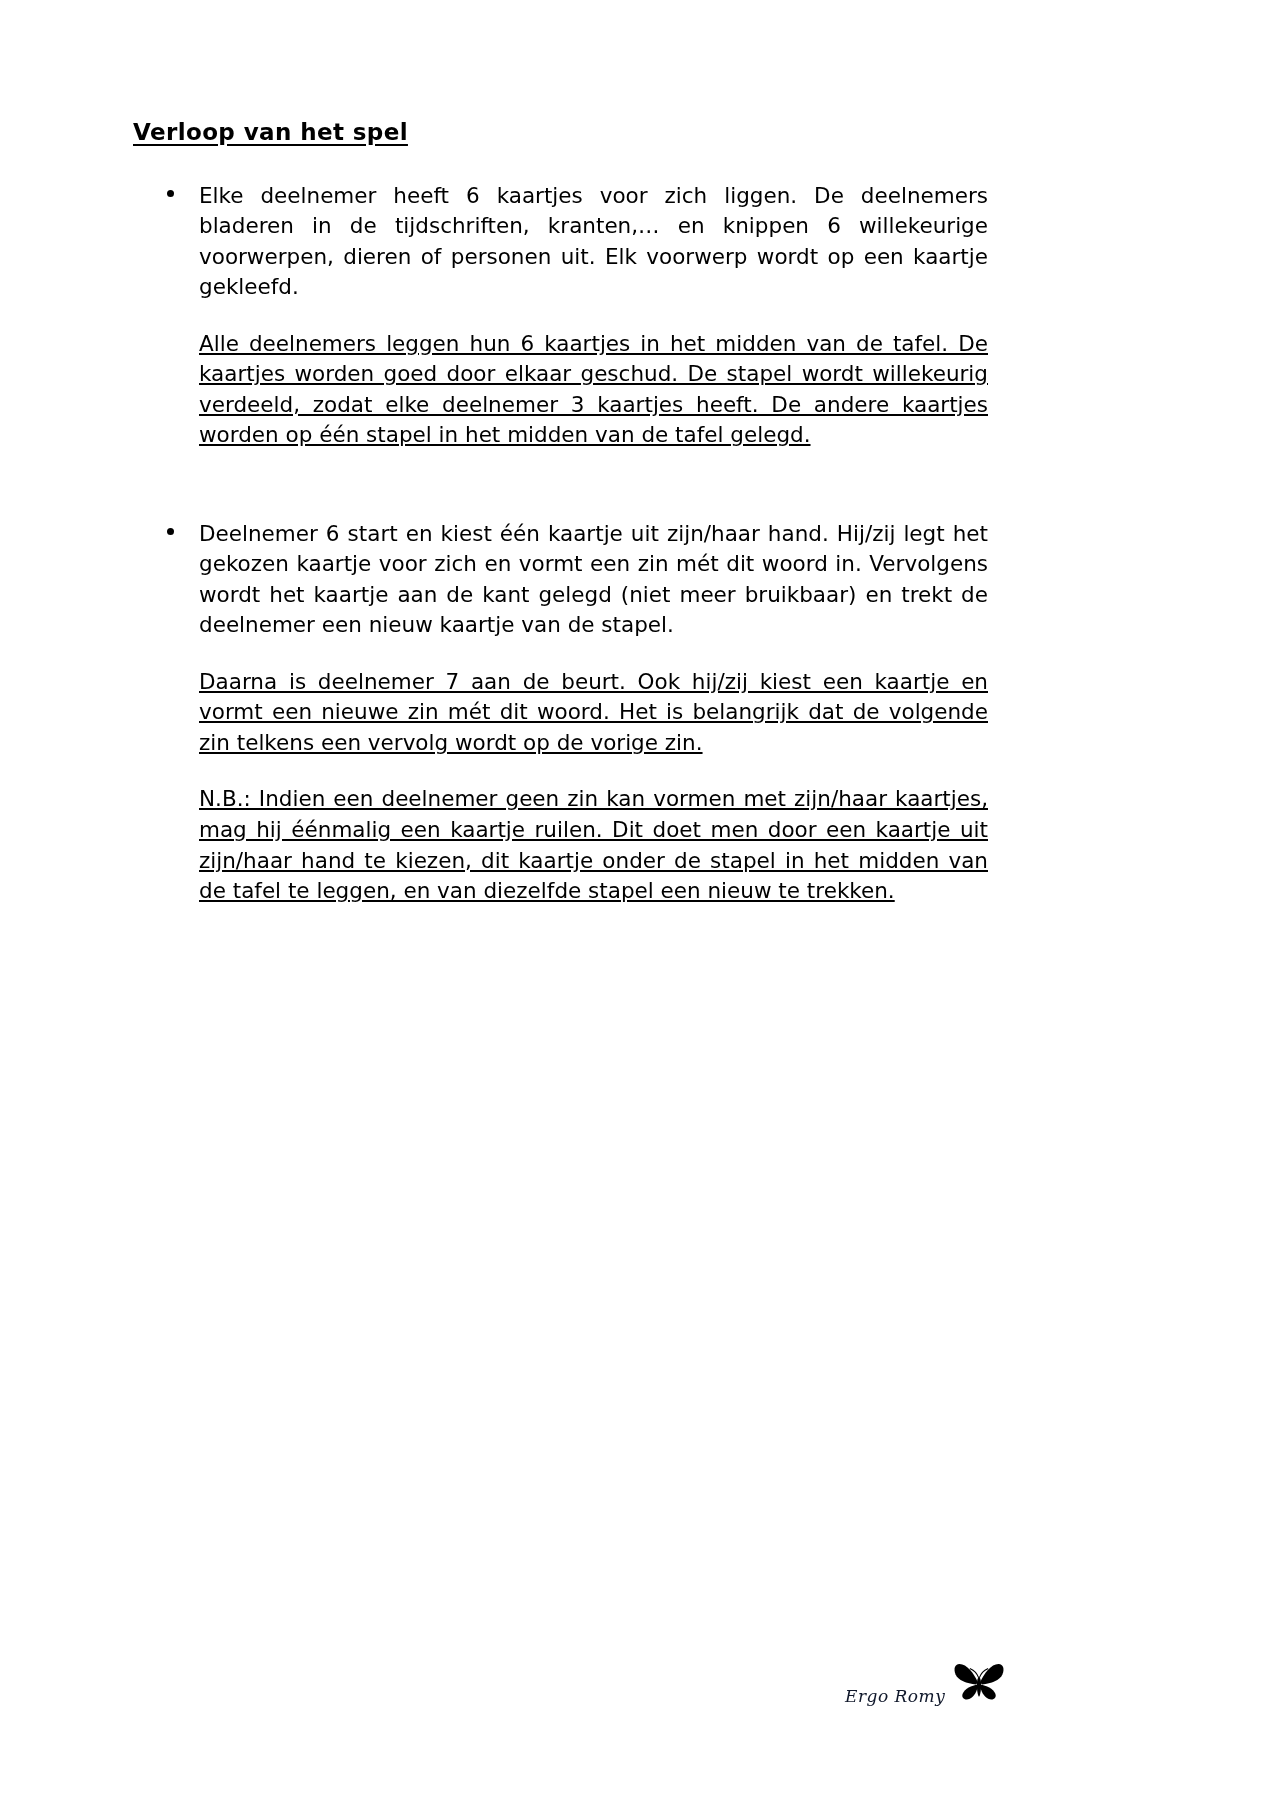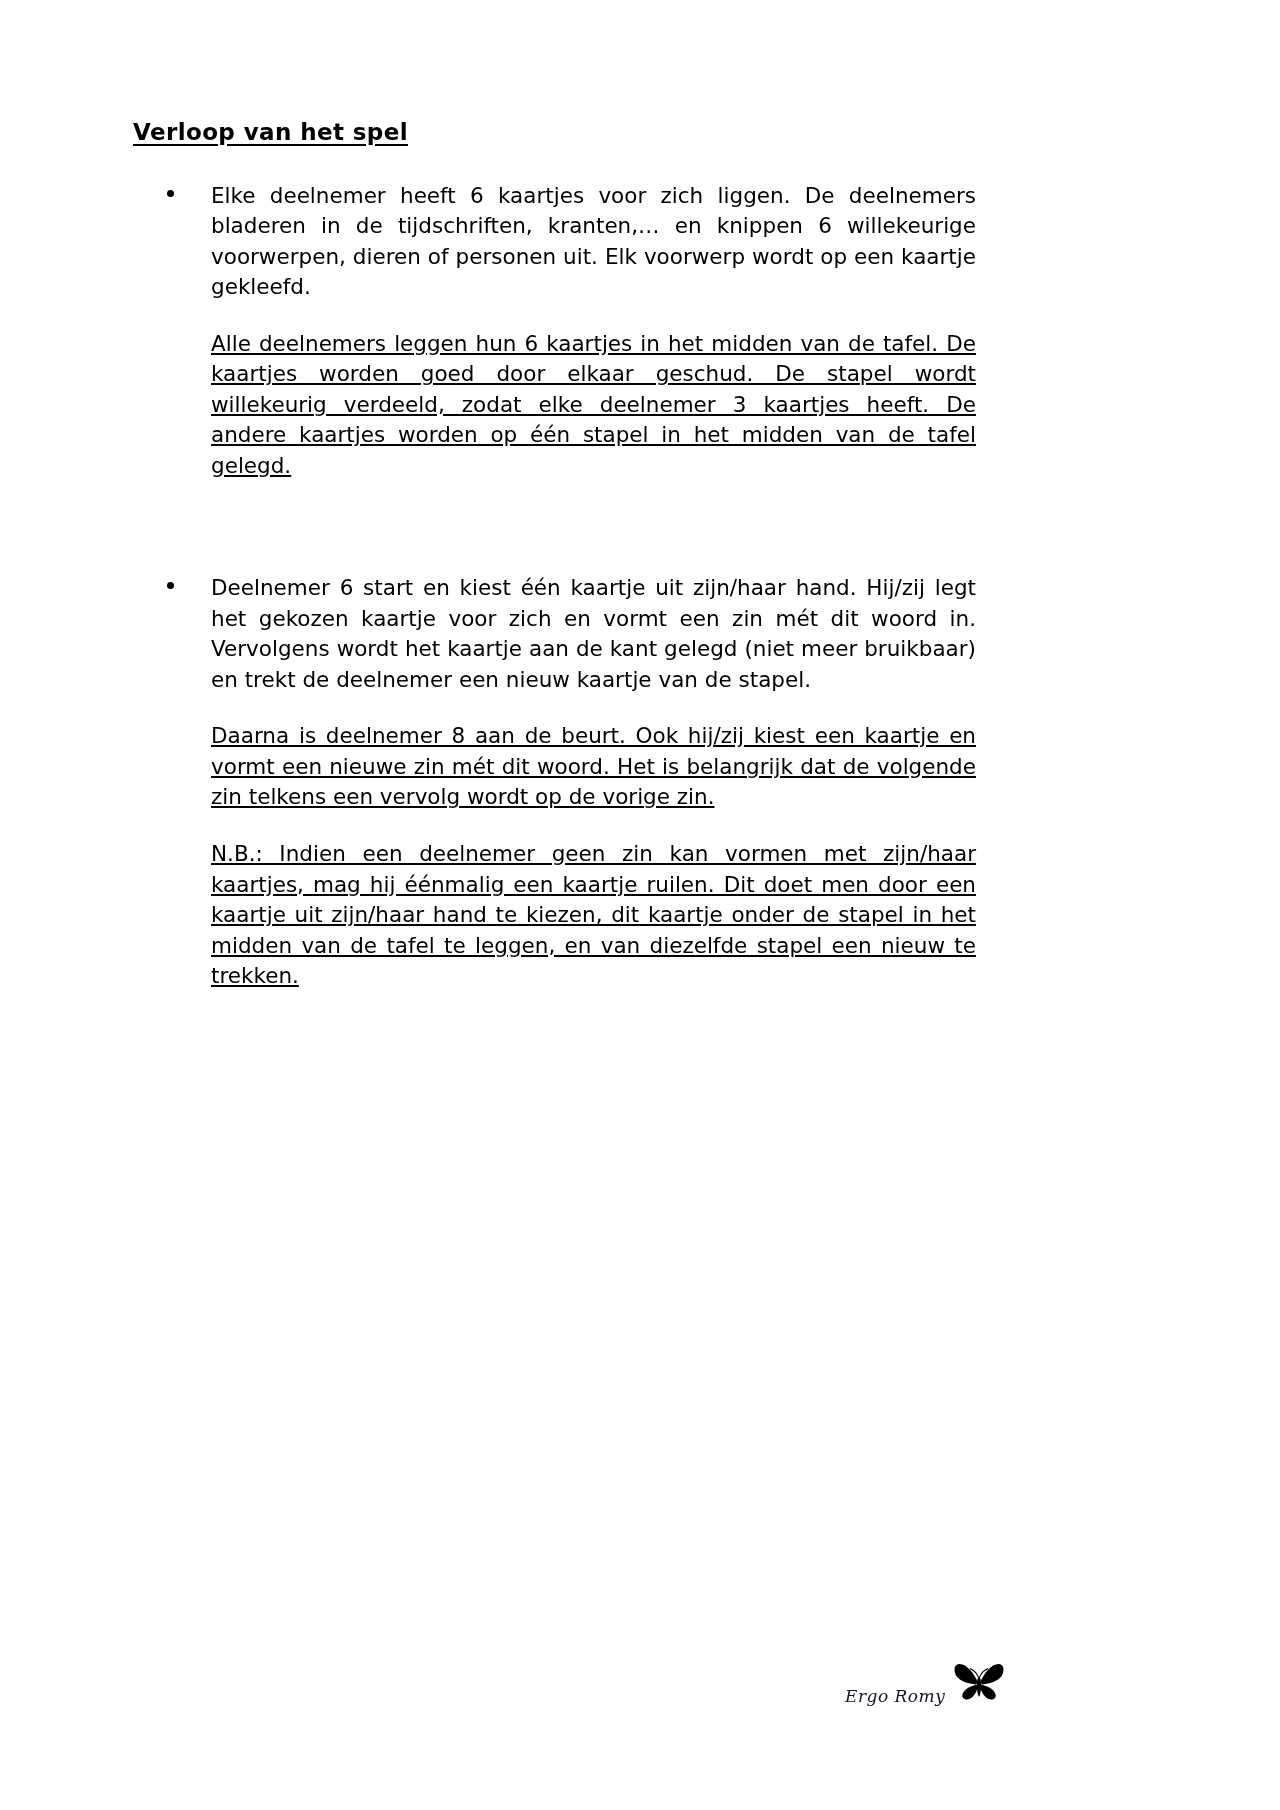--- a/index.html
+++ b/index.html
@@ -53,21 +53,21 @@
     text-decoration: underline;
     text-underline-offset: 3px;
     line-height: 1.42;
     margin: 0 0 1px 0;
   }
   .para {
     font-size: 21.5px;
     line-height: 1.42;
     text-align: justify;
     text-justify: inter-word;
-    margin: 12px;
+    margin: 0;
   }
   .para + .para {
     margin-top: 26px;
     text-decoration: underline;
   }
   .gap-between-bullets {
     height: 68px;
   }
   .footer-logo {
     position: absolute;
@@ -108,21 +108,21 @@
       <span class="bullet-dot"></span>
       <p class="para">Elke deelnemer heeft 6 kaartjes voor zich liggen. De deelnemers bladeren in de tijdschriften, kranten,… en knippen 6 willekeurige voorwerpen, dieren of personen uit. Elk voorwerp wordt op een kaartje gekleefd.</p>
       <p class="para">Alle deelnemers leggen hun 6 kaartjes in het midden van de tafel. De kaartjes worden goed door elkaar geschud. De stapel wordt willekeurig verdeeld, zodat elke deelnemer 3 kaartjes heeft. De andere kaartjes worden op één stapel in het midden van de tafel gelegd.</p>
     </div>
 
     <div class="gap-between-bullets"></div>
 
     <div class="bullet-block">
       <span class="bullet-dot"></span>
       <p class="para">Deelnemer 6 start en kiest één kaartje uit zijn/haar hand. Hij/zij legt het gekozen kaartje voor zich en vormt een zin mét dit woord in. Vervolgens wordt het kaartje aan de kant gelegd (niet meer bruikbaar) en trekt de deelnemer een nieuw kaartje van de stapel.</p>
-      <p class="para">Daarna is deelnemer 8 aan de beurt. Ook hij/zij kiest een kaartje en vormt een nieuwe zin mét dit woord. Het is belangrijk dat de volgende zin telkens een vervolg wordt op de vorige zin.</p>
+      <p class="para">Daarna is deelnemer 7 aan de beurt. Ook hij/zij kiest een kaartje en vormt een nieuwe zin mét dit woord. Het is belangrijk dat de volgende zin telkens een vervolg wordt op de vorige zin.</p>
       <p class="para">N.B.: Indien een deelnemer geen zin kan vormen met zijn/haar kaartjes, mag hij éénmalig een kaartje ruilen. Dit doet men door een kaartje uit zijn/haar hand te kiezen, dit kaartje onder de stapel in het midden van de tafel te leggen, en van diezelfde stapel een nieuw te trekken.</p>
     </div>
 
   </div>
 
   <div class="footer-logo">
     <div class="footer-wordmark">Ergo Romy</div>
     <svg class="footer-butterfly" viewBox="0 0 100 90">
       <g fill="#000000">
 

